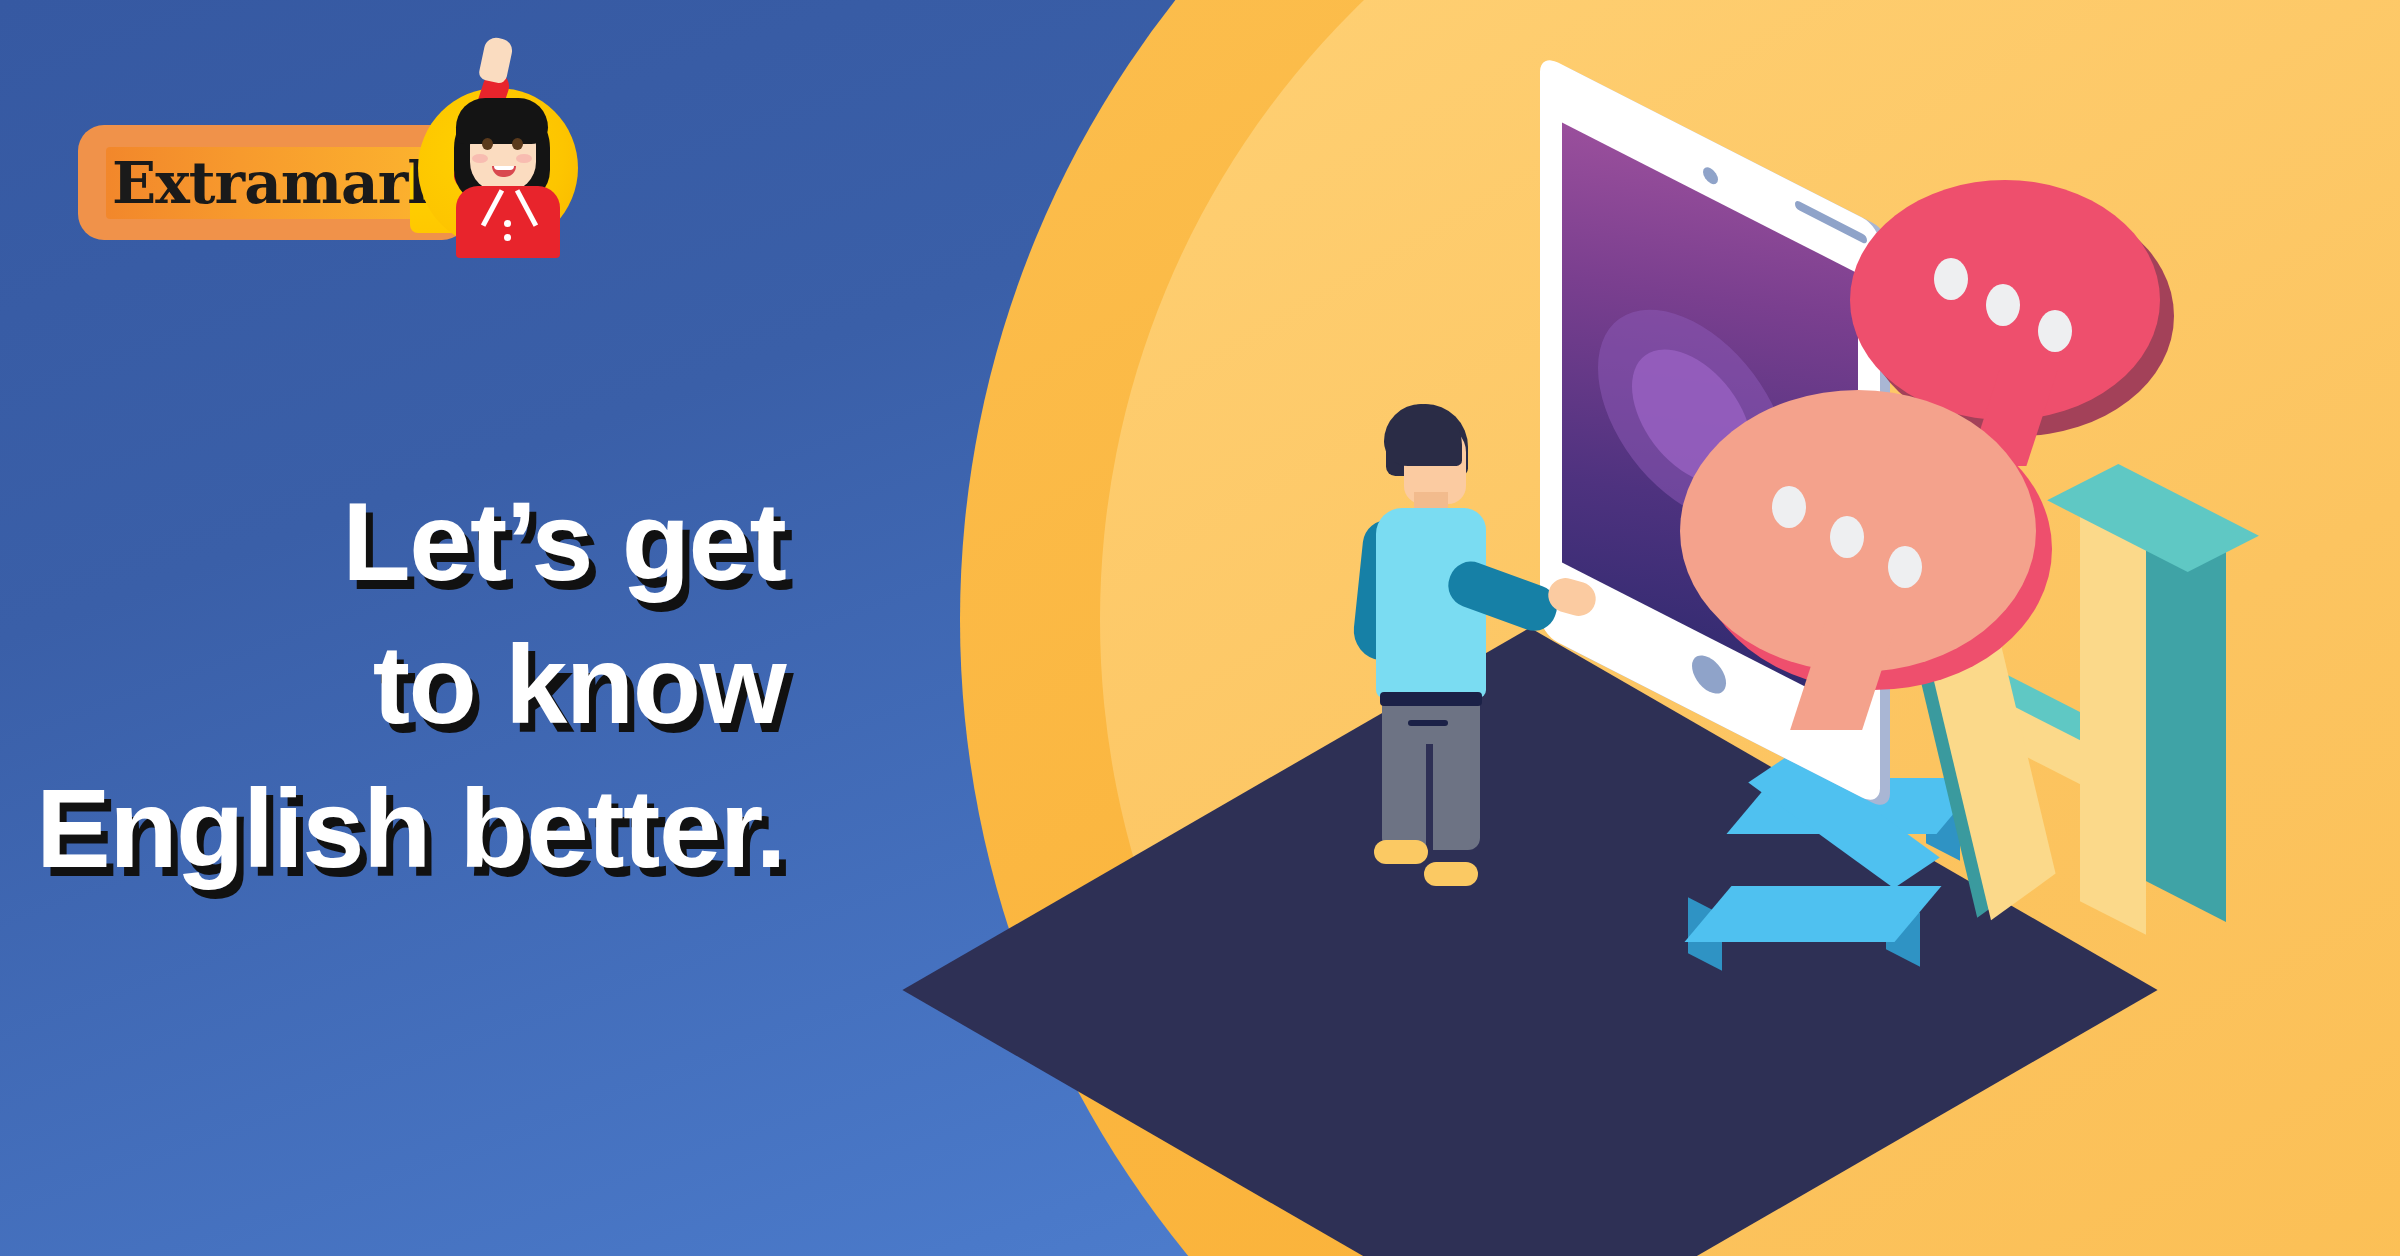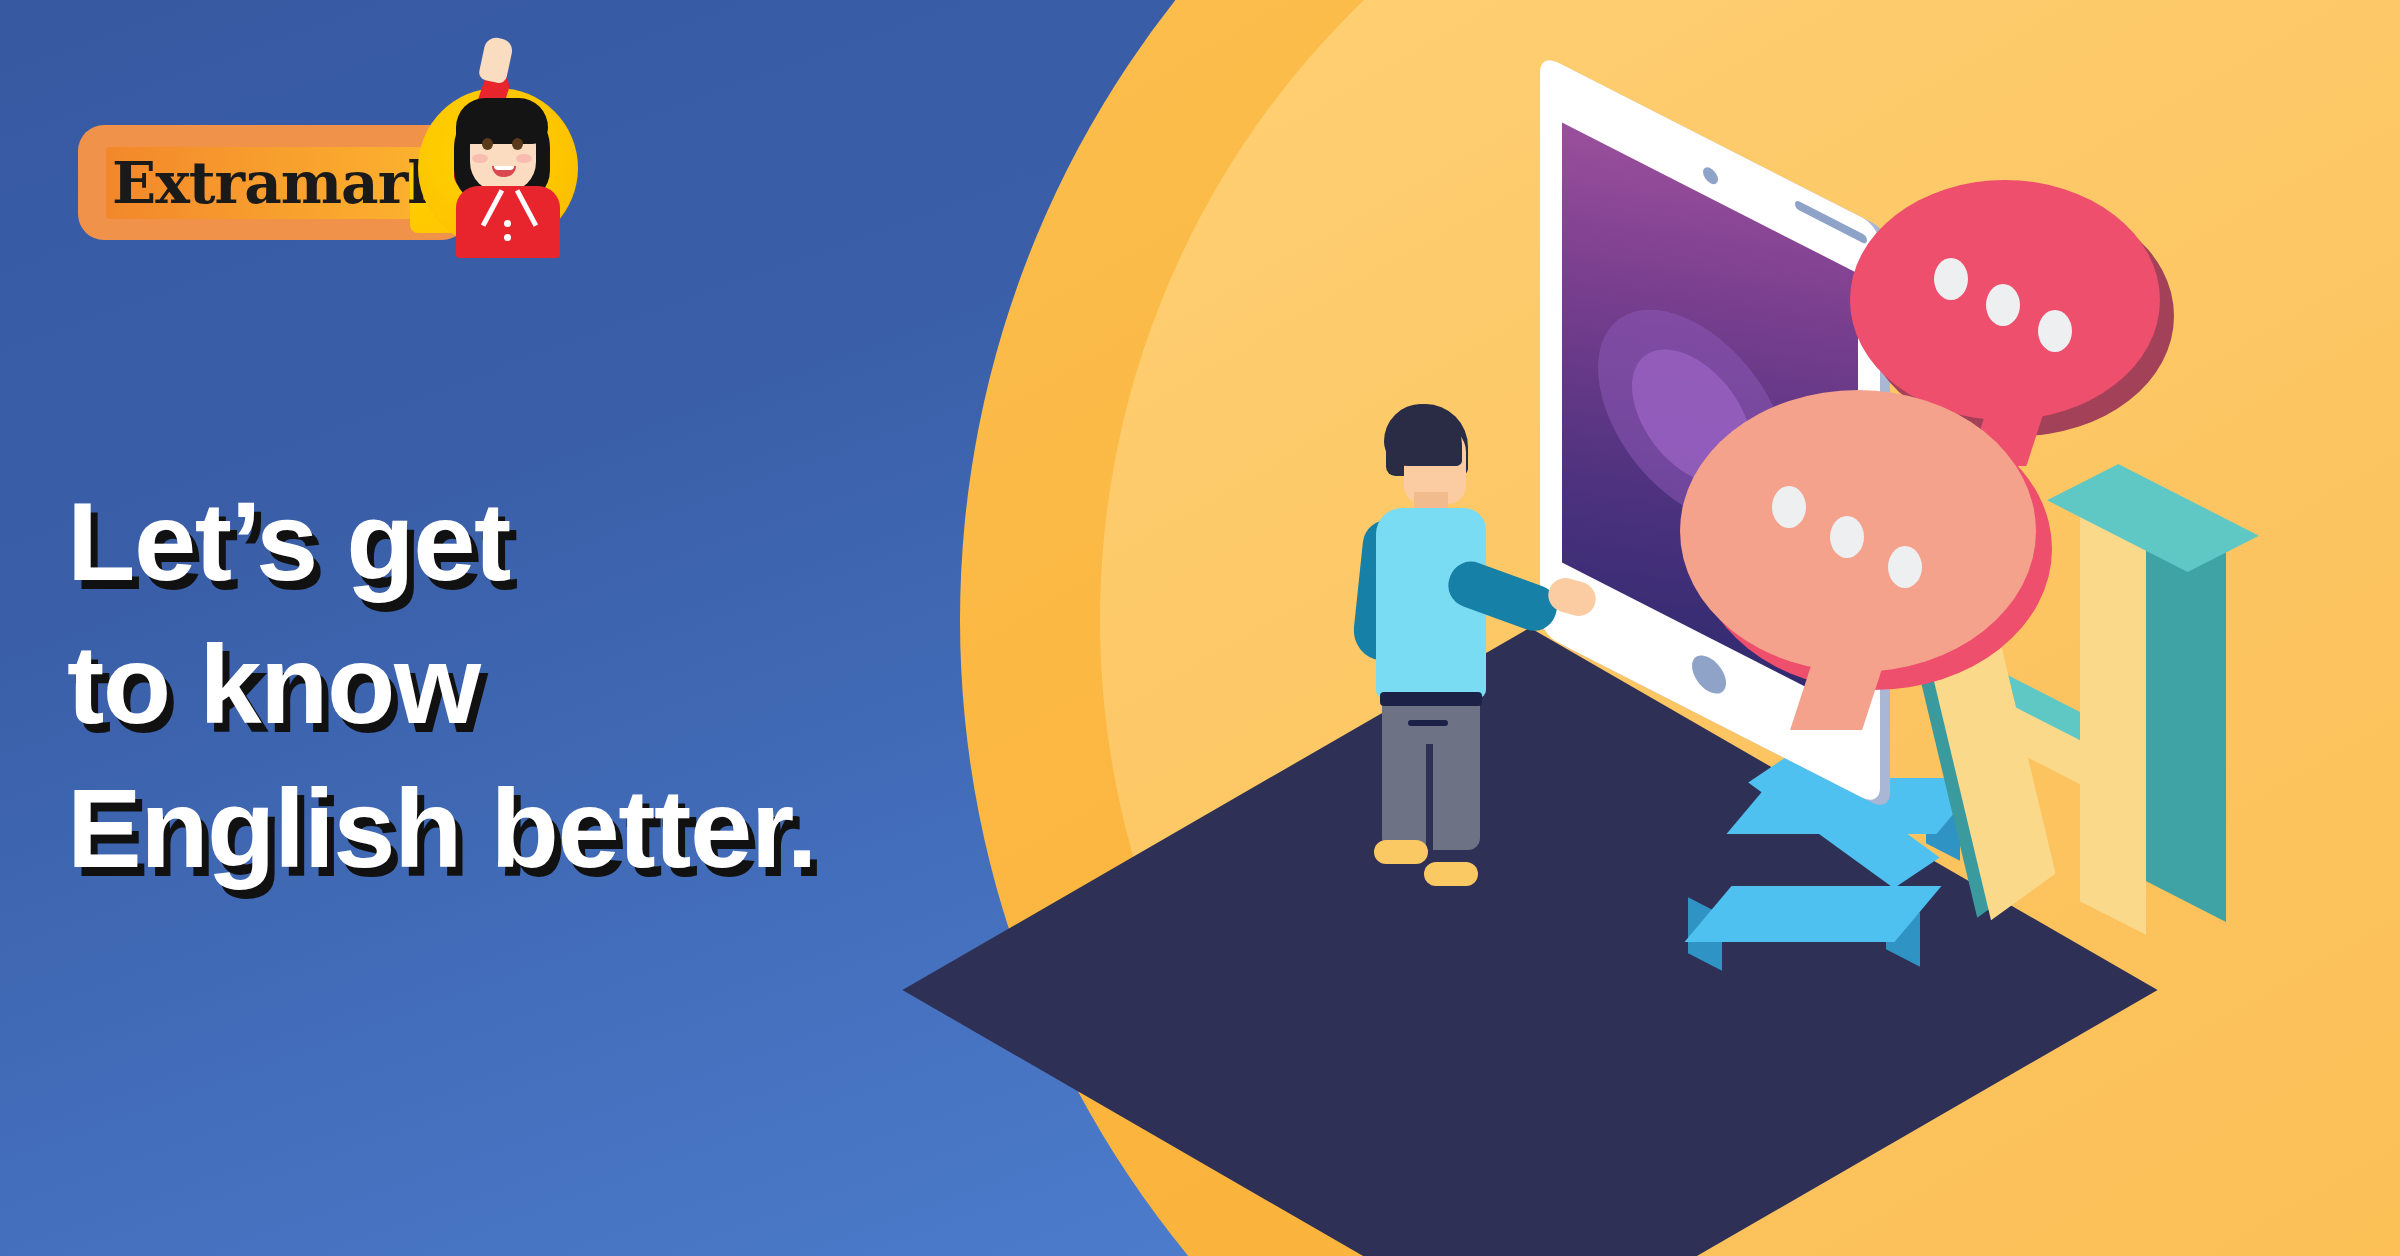--- a/index.html
+++ b/index.html
@@ -108,25 +108,26 @@
   #mascot-collar-r{ left:126px; transform:rotate(-28deg); }
   .mascot-btn{
     position:absolute; left:106px; width:7px; height:7px;
     border-radius:50%; background:#fff;
   }
   #mascot-btn-1{ top:192px; }
   #mascot-btn-2{ top:206px; }
 
   
   #headline{
-    position:absolute; left:67px; top:470px;
+    position:absolute; left:36px; top:470px;
     font-size:112px; font-weight:bold; line-height:1.28;
     color:#ffffff; letter-spacing:-1.5px;
     text-shadow:7px 9px 0 #111111;
     white-space:pre;
+    text-align:right;
   }
 
   
   #scene{ position:absolute; left:1120px; top:170px; width:1280px; height:1086px; }
 
   
   #platform-top{
     position:absolute; left:60px; top:470px;
     width:700px; height:700px;
     background:#2e3055;

